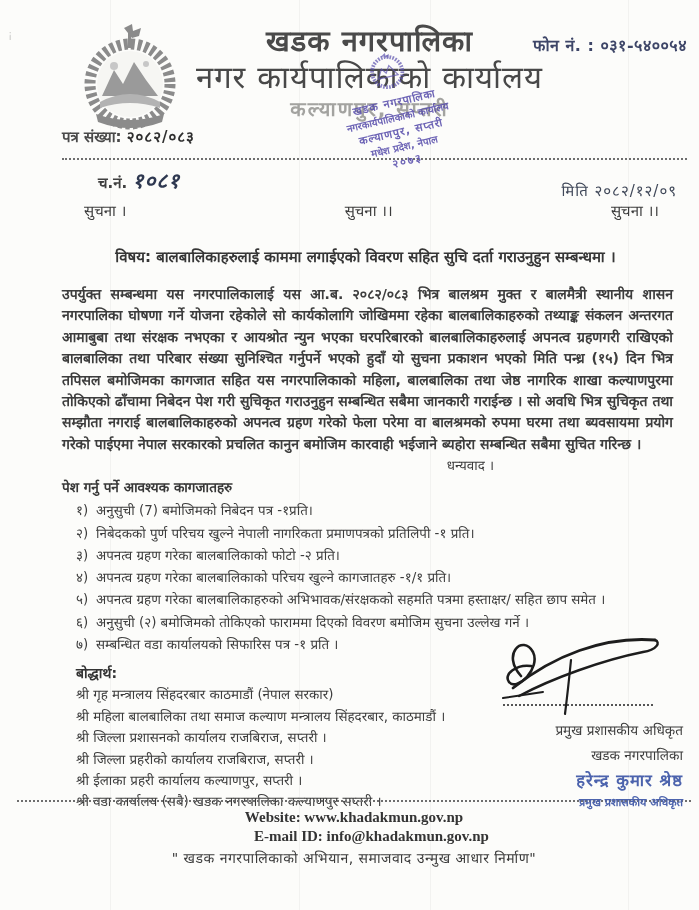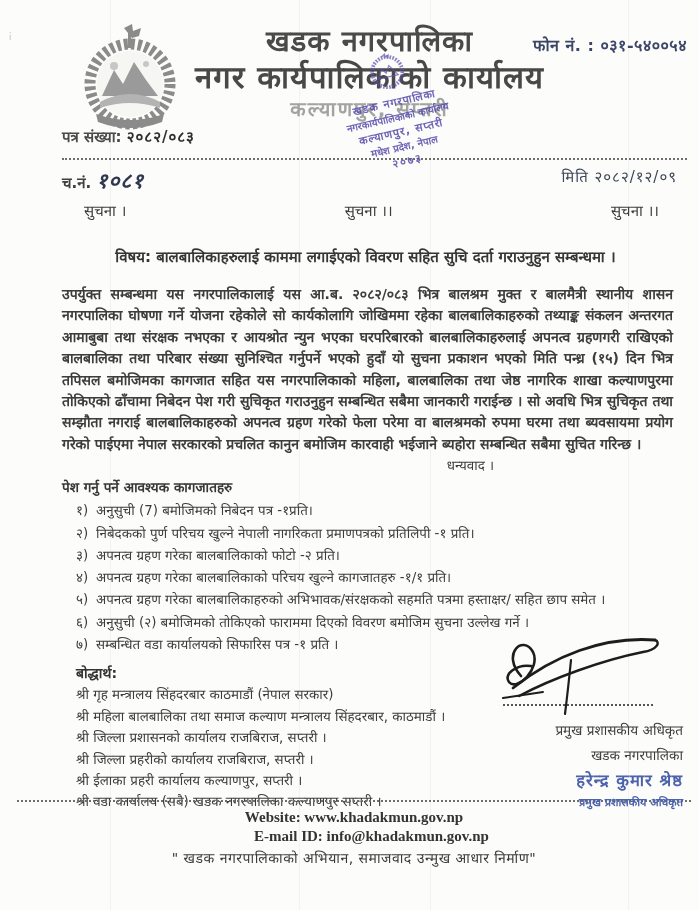--- a/index.html
+++ b/index.html
@@ -11,21 +11,21 @@
   }
   
   .scanline { position:absolute; top:0; bottom:0; width:1px; background:rgba(90,90,90,0.06); }
   .smudge { position:absolute; color:rgba(120,120,120,0.35); font-size:11px; }
 
   
   .header-zone { position:absolute; top:0; left:0; right:0; height:128px; }
   .emblem { position:absolute; left:80px; top:22px; width:100px; height:122px; }
   .title-block { position:absolute; left:150px; right:110px; top:24px; text-align:center; }
   .muni-title { font-size:29px; font-weight:bold; color:#4a4a4a; letter-spacing:1px; line-height:34px; }
-  .office-title { font-size:31px; font-weight:bold; color:#484848; letter-spacing:1px; line-height:38px; }
+  .office-title { font-size:31px; font-weight:normal; color:#484848; letter-spacing:1px; line-height:38px; }
   .addr-title { font-size:20px; font-weight:bold; color:#a3a3a0; letter-spacing:2px; line-height:26px; }
   .phone { position:absolute; right:12px; top:34px; font-size:16px; font-weight:bold; color:#3e4668; letter-spacing:0.5px; }
 
   
   .stamp {
     position:absolute; left:306px; top:50px; width:180px; text-align:center;
     transform:rotate(-13deg); color:#5b51ad; opacity:0.88; z-index:5; line-height:15px;
   }
   .stamp .s-emblem { width:42px; height:42px; margin:0 auto 1px auto; }
   .stamp .s1 { font-size:11px; font-weight:bold; letter-spacing:1px; }
@@ -33,23 +33,23 @@
   .stamp .s3 { font-size:11px; font-weight:bold; letter-spacing:1px; }
   .stamp .s4 { font-size:10px; font-weight:bold; }
   .stamp .s5 { font-size:11px; font-weight:bold; letter-spacing:2px; }
 
   
   .meta-zone { position:absolute; top:126px; left:62px; right:12px; }
   .letter-no { font-size:15px; font-weight:bold; color:#4a4a4a; }
   .letter-no .val { color:#2f2f2f; letter-spacing:1px; }
   .dotted-rule { border:none; border-top:2px dotted #6e6e6e; margin-top:12px; height:0; }
   .ref-row { display:flex; justify-content:space-between; margin-top:6px; align-items:flex-start; }
-  .ref-left { font-size:15px; font-weight:bold; color:#3f3f3f; }
+  .ref-left { font-size:15px; font-weight:bold; color:#3f3f3f;margin-left:36px; }
   .ref-left .hand { font-size:21px; font-style:italic; color:#2e3850; letter-spacing:1px; font-weight:bold; }
-  .date-right { font-size:15px; color:#3f4758; letter-spacing:1px; margin-right:10px; }
+  .date-right { font-size:15px; color:#3f4758; letter-spacing:1px; margin-right:10px;margin-top:14px; }
 
   .notice-row { position:absolute; top:200px; left:84px; right:40px; display:flex; justify-content:space-between; font-size:15px; color:#3c3c3c; }
 
   .subject { position:absolute; top:246px; left:62px; right:30px; text-align:center; font-size:15px; font-weight:bold; color:#363636; }
 
   
   .main-flow { position:absolute; top:284px; left:62px; right:26px; }
   .body-para { font-size:14px; line-height:21.4px; text-align:justify; color:#3d3d3d;font-weight:bold; }
   .thanks { text-align:center; position:relative; left:103px; font-size:13.4px; margin-top:1px; color:#3d3d3d; }
   .docs-heading { font-size:13.6px; font-weight:bold; color:#383838; margin-top:3px; }

